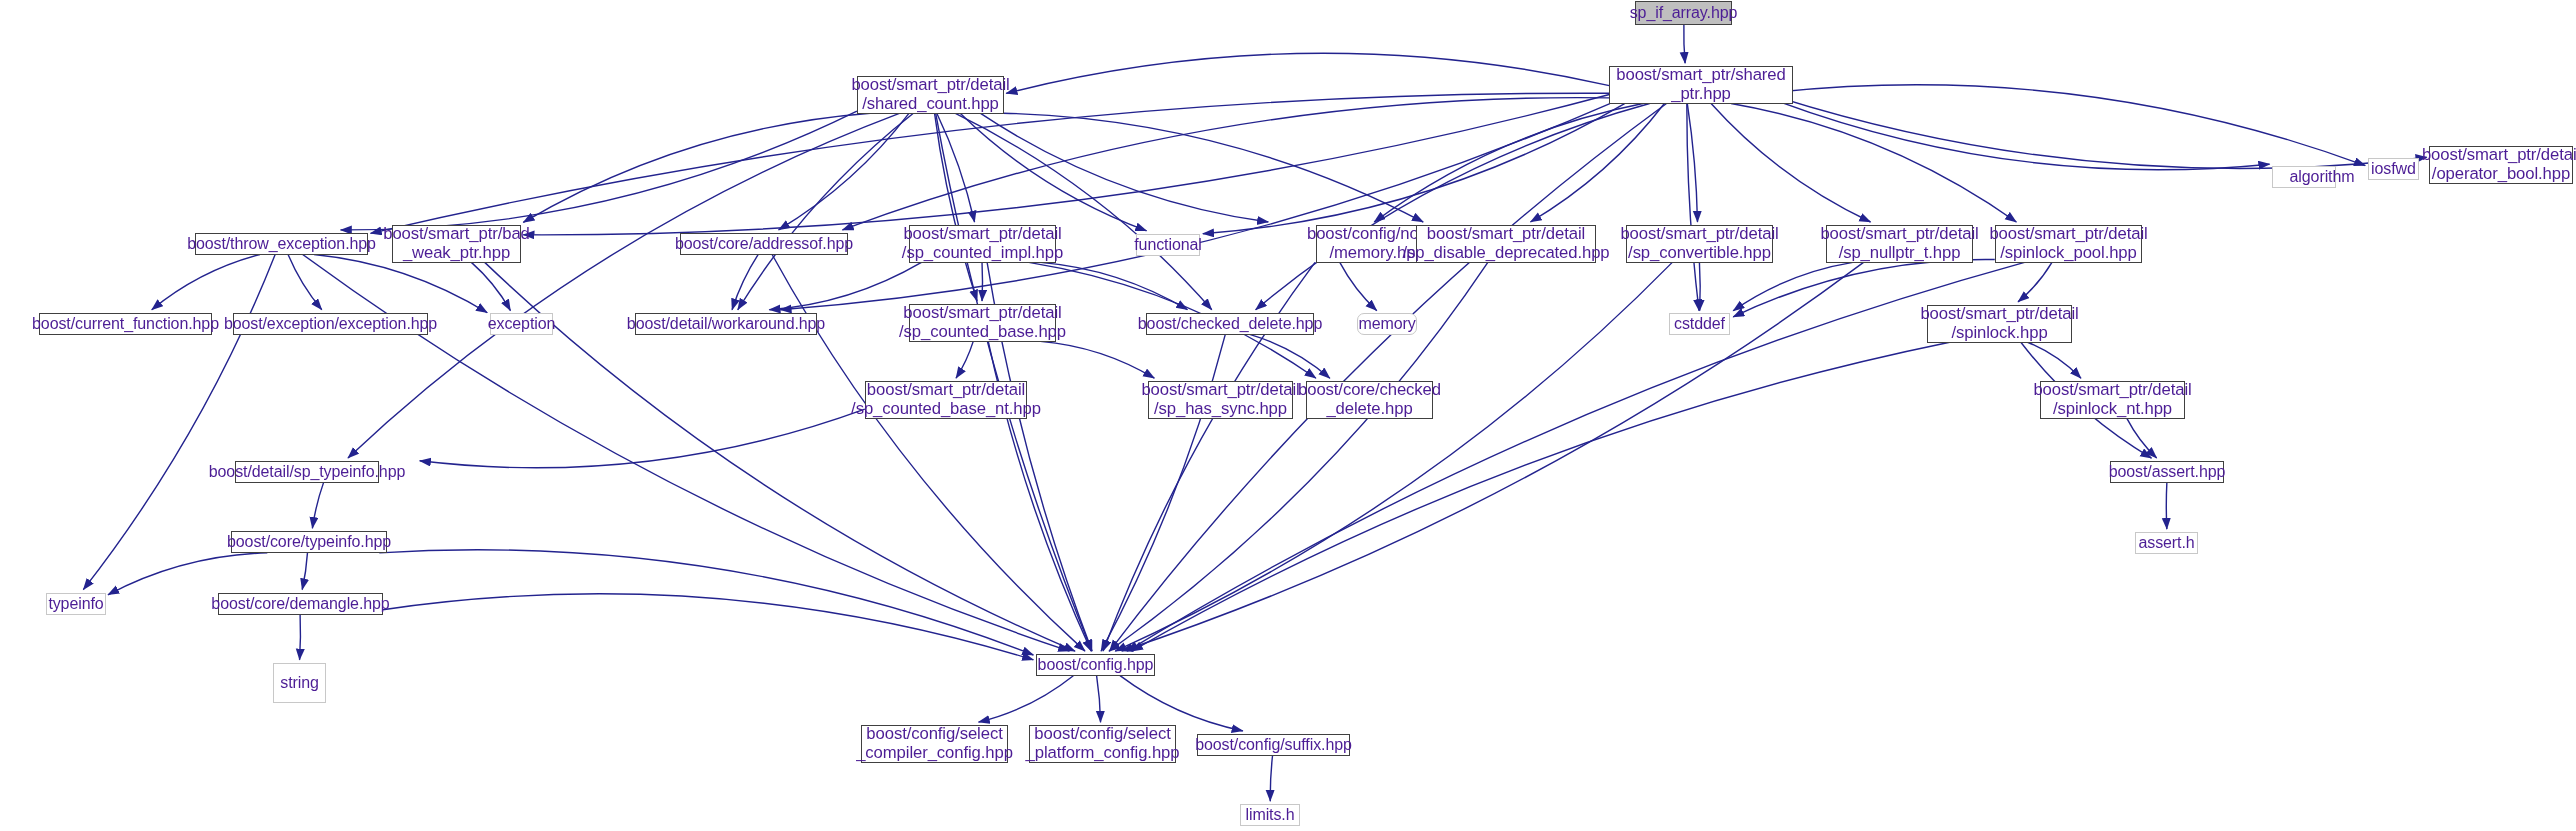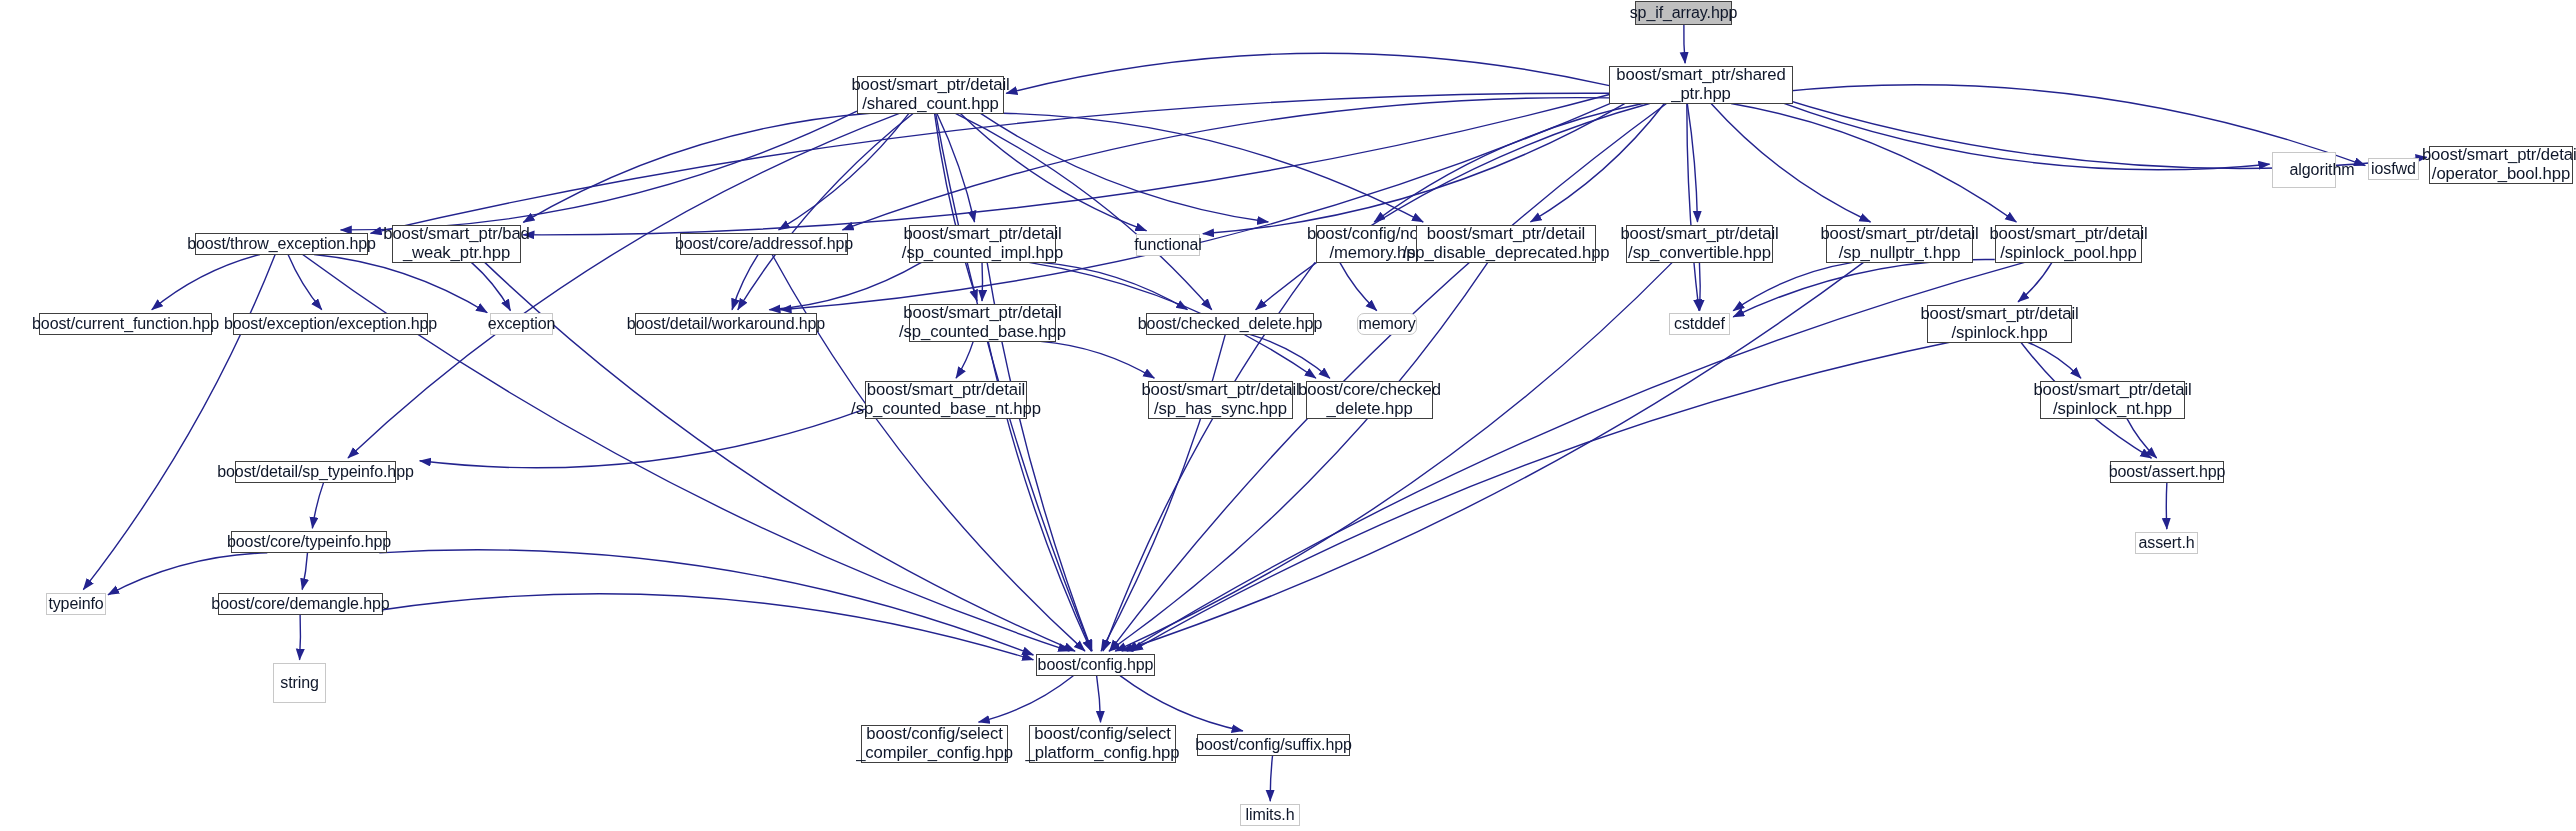--- a/index.html
+++ b/index.html
@@ -1,20 +1,20 @@
 <!DOCTYPE html>
 <html style="font-size:14px"><head>
 <meta charset="utf-8">
 <style>
   html,body{margin:0;padding:0;background:#ffffff;}
   body{font-family:"Liberation Sans","DejaVu Sans",sans-serif;}
   #graph-root{position:relative;width:2576px;height:831px;background:#ffffff;overflow:hidden;}
   svg#edges{position:absolute;left:0;top:0;width:2576px;height:831px;}
   .node{position:absolute;box-sizing:border-box;display:flex;align-items:center;justify-content:center;
-        text-align:center;line-height:1.12;color:#0f172a;background:#ffffff;z-index:5;
+        text-align:center;line-height:1.12;color:#4c1d95;background:#ffffff;z-index:5;
         font-size:16.7px;letter-spacing:-0.1px;white-space:pre;}
   .node.hdr{border:1.8px solid #404040;}
   .node.sys{border:1.3px solid #c8c8c8;}
   .node.root{border:1.8px solid #404040;background:#bfbfbf;}
   .node .lbl{display:block;}
 </style>
 </head>
 <body>
 
 <div id="graph-root">
@@ -101,21 +101,21 @@
         <path d="M1025.1,129.0 Q671.5,262.8 396.3,522.0" fill="none" stroke="#23238e" stroke-width="1.6" marker-end="url(#arw)"></path>
         <path d="M985.0,466.2 Q738.5,556.2 478.0,525.1" fill="none" stroke="#23238e" stroke-width="1.6" marker-end="url(#arw)"></path>
       </g>
   </svg>
   <div id="node-layer">
       <div class="node root" style="left: 1635px; top: 0.9px; width: 97px; height: 24px; font-size: 16px;"><span class="lbl">sp_if_array.hpp</span></div>
       <div class="node hdr" style="left: 1609px; top: 66px; width: 184px; height: 38px;"><span class="lbl">boost/smart_ptr/shared
 _ptr.hpp</span></div>
       <div class="node hdr" style="left: 857px; top: 76px; width: 147px; height: 38px;"><span class="lbl">boost/smart_ptr/detail
 /shared_count.hpp</span></div>
-      <div class="node sys" style="left: 2272px; top: 152px; width: 64px; height: 36px; font-size: 16px; padding-left: 36px;"><span class="lbl">algorithm</span></div>
+      <div class="node sys" style="left: 2272px; top: 166px; width: 64px; height: 22px; font-size: 16px; padding-left: 36px;"><span class="lbl">algorithm</span></div>
       <div class="node sys" style="left: 2368px; top: 158px; width: 51px; height: 22px; font-size: 16px;"><span class="lbl">iosfwd</span></div>
       <div class="node hdr" style="left: 2429px; top: 146px; width: 144px; height: 38px;"><span class="lbl">boost/smart_ptr/detail
 /operator_bool.hpp</span></div>
       <div class="node hdr" style="left: 195px; top: 233px; width: 173px; height: 22px; font-size: 16px;"><span class="lbl">boost/throw_exception.hpp</span></div>
       <div class="node hdr" style="left: 392px; top: 225px; width: 129px; height: 38px;"><span class="lbl">boost/smart_ptr/bad
 _weak_ptr.hpp</span></div>
       <div class="node hdr" style="left: 680px; top: 233px; width: 168px; height: 22px; font-size: 16px;"><span class="lbl">boost/core/addressof.hpp</span></div>
       <div class="node hdr" style="left: 909px; top: 225px; width: 147px; height: 38px;"><span class="lbl">boost/smart_ptr/detail
 /sp_counted_impl.hpp</span></div>
       <div class="node sys" style="left: 1136px; top: 234px; width: 64px; height: 22px; font-size: 16px;"><span class="lbl">functional</span></div>
@@ -141,21 +141,21 @@
       <div class="node hdr" style="left: 1927px; top: 305px; width: 145px; height: 38px;"><span class="lbl">boost/smart_ptr/detail
 /spinlock.hpp</span></div>
       <div class="node hdr" style="left: 865px; top: 381px; width: 162px; height: 38px;"><span class="lbl">boost/smart_ptr/detail
 /sp_counted_base_nt.hpp</span></div>
       <div class="node hdr" style="left: 1148px; top: 381px; width: 145px; height: 38px;"><span class="lbl">boost/smart_ptr/detail
 /sp_has_sync.hpp</span></div>
       <div class="node hdr" style="left: 1306px; top: 381px; width: 127px; height: 38px;"><span class="lbl">boost/core/checked
 _delete.hpp</span></div>
       <div class="node hdr" style="left: 2040px; top: 381px; width: 145px; height: 38px;"><span class="lbl">boost/smart_ptr/detail
 /spinlock_nt.hpp</span></div>
-      <div class="node hdr" style="left: 235px; top: 461px; width: 161px; height: 22px; font-size: 16px;"><span class="lbl">boost/detail/sp_typeinfo.hpp</span></div>
+      <div class="node hdr" style="left: 235px; top: 461px; width: 144px; height: 22px; font-size: 16px;"><span class="lbl">boost/detail/sp_typeinfo.hpp</span></div>
       <div class="node hdr" style="left: 2110px; top: 461px; width: 114px; height: 22px; font-size: 16px;"><span class="lbl">boost/assert.hpp</span></div>
       <div class="node hdr" style="left: 231px; top: 531px; width: 156px; height: 22px; font-size: 16px;"><span class="lbl">boost/core/typeinfo.hpp</span></div>
       <div class="node sys" style="left: 2135px; top: 532px; width: 63px; height: 22px; font-size: 16px;"><span class="lbl">assert.h</span></div>
       <div class="node sys" style="left: 46px; top: 593px; width: 60px; height: 22px; font-size: 16px;"><span class="lbl">typeinfo</span></div>
       <div class="node hdr" style="left: 218px; top: 593px; width: 165px; height: 22px; font-size: 16px;"><span class="lbl">boost/core/demangle.hpp</span></div>
       <div class="node sys" style="left: 273px; top: 663px; width: 53px; height: 40px; font-size: 16px;"><span class="lbl">string</span></div>
       <div class="node hdr" style="left: 1036px; top: 654px; width: 119px; height: 22px; font-size: 16px;"><span class="lbl">boost/config.hpp</span></div>
       <div class="node hdr" style="left: 861px; top: 725px; width: 147px; height: 38px;"><span class="lbl">boost/config/select
 _compiler_config.hpp</span></div>
       <div class="node hdr" style="left: 1029px; top: 725px; width: 147px; height: 38px;"><span class="lbl">boost/config/select

